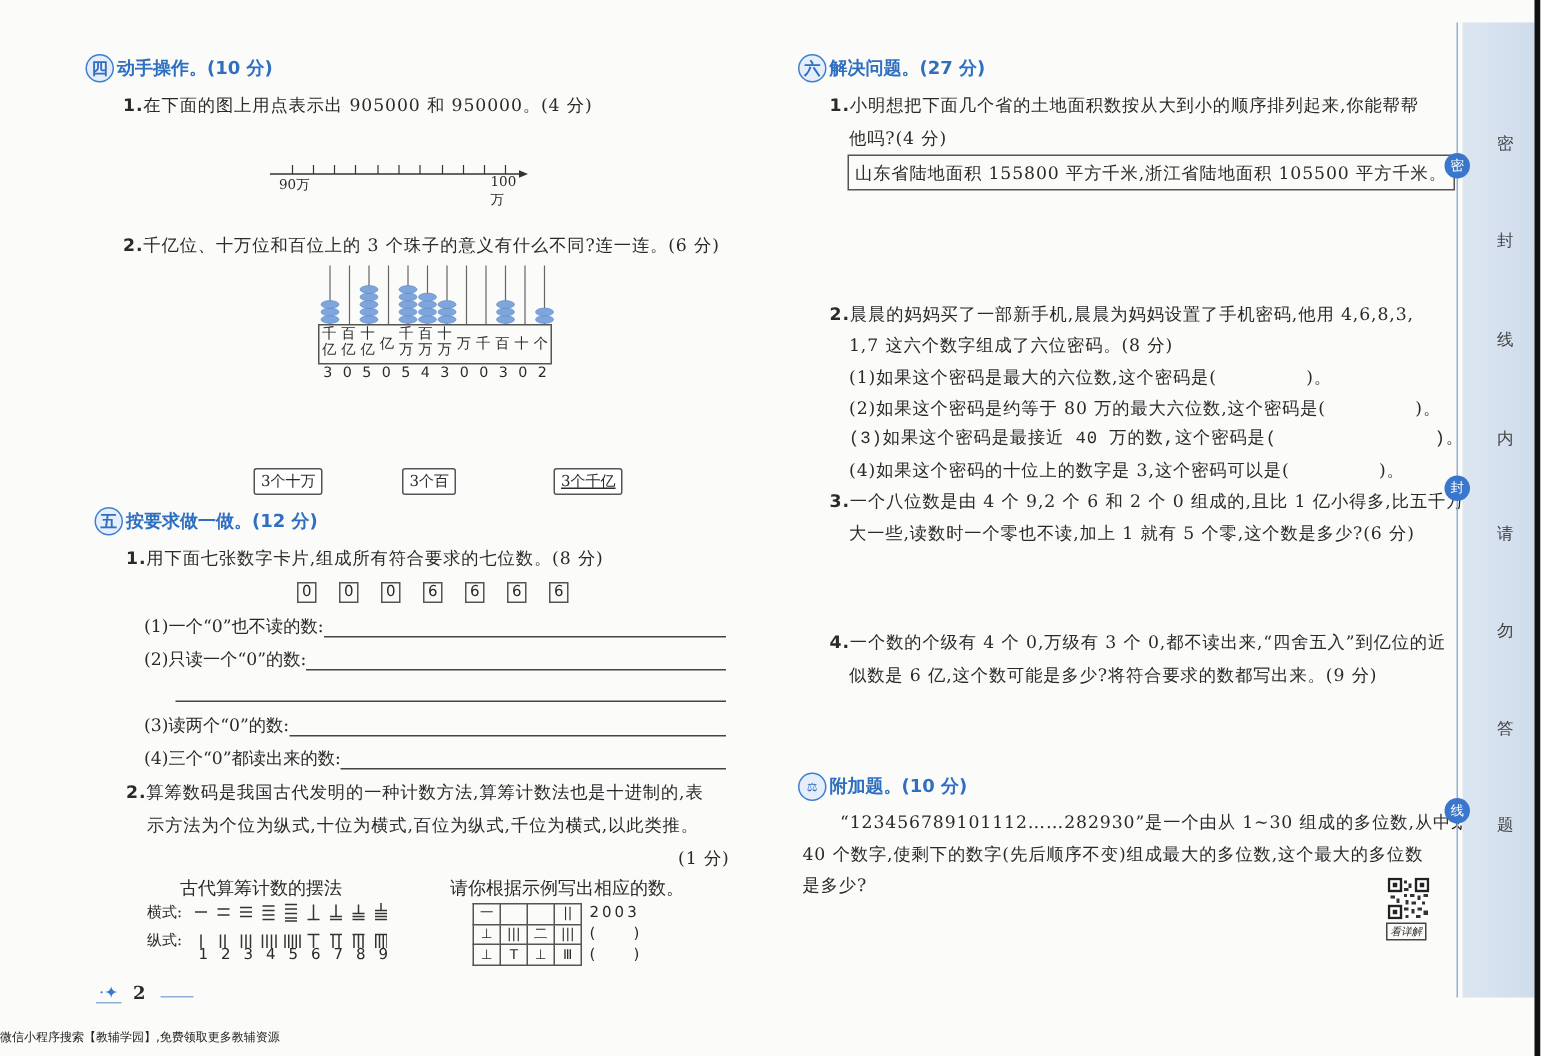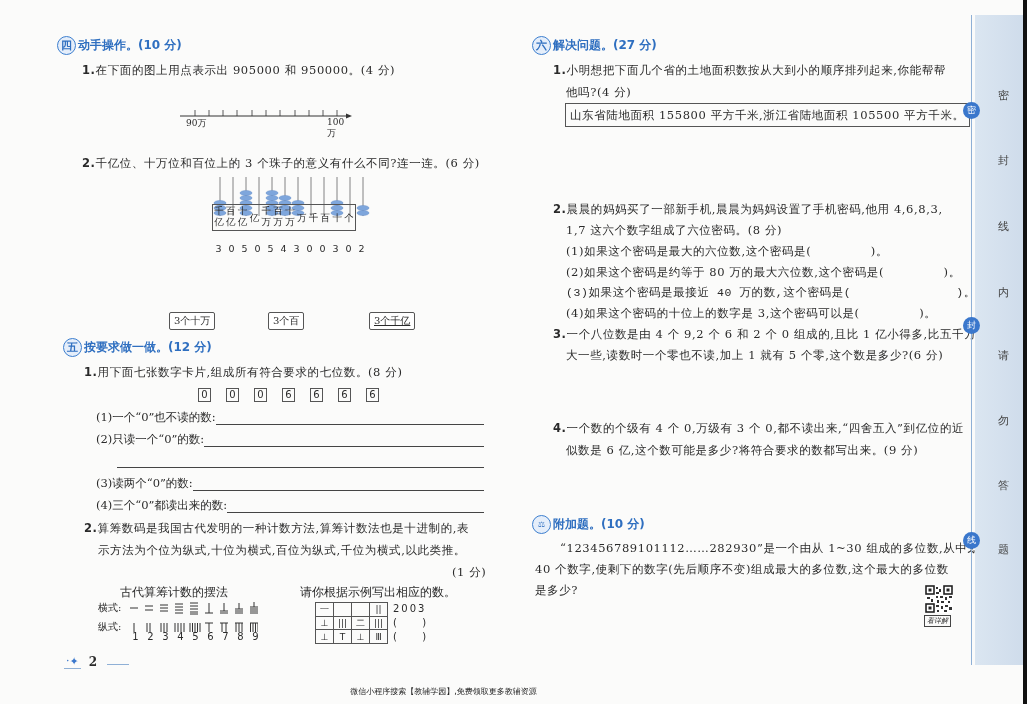--- a/index.html
+++ b/index.html
@@ -15,21 +15,21 @@
   .card { display: inline-block; width: 13px; height: 14px; border: 1px solid #555; font-size: 10px; text-align: center; line-height: 12px; margin-right: 15px; font-family: "DejaVu Sans", sans-serif; }
   .optbox { position: absolute; border: 1px solid #555; border-radius: 2px; font-size: 10px; padding: 1px 4px; background: #fff; }
   .sidebar { position: absolute; left: 975px; top: 15px; width: 48px; height: 650px; background: linear-gradient(90deg,#dbe6f1,#cfdceb); }
   .sidebar-line { position: absolute; left: 971px; top: 15px; width: 1px; height: 650px; background: #8fb0d6; }
   .side-char { position: absolute; left: 998px; font-family: "DejaVu Sans", sans-serif; font-size: 11px; color: #444; }
   .side-dot { position: absolute; left: 963px; width: 17px; height: 17px; border-radius: 50%; background: #3a77cc; color: #fff; font-family: "DejaVu Sans", sans-serif; font-size: 9px; display: flex; align-items: center; justify-content: center; }
   .rightedge { position: absolute; left: 1023px; top: 0; width: 4px; height: 704px; background: #111; }
   table.suan { border-collapse: collapse; }
   table.suan td { border: 1px solid #555; width: 18px; height: 12px; text-align: center; font-size: 9px; line-height: 10px; font-family: "DejaVu Sans", sans-serif; }
   .prov { position: absolute; border: 1px solid #555; padding: 1px 4px; line-height: 20px; font-size: 11.5px; letter-spacing: 0.6px; white-space: nowrap; }
-  .footer-note { position: absolute; left: 0; width: 887px; top: 686px; text-align: center; font-family: "DejaVu Sans", sans-serif; font-size: 8px; color: #222; }
+  .footer-note { position: absolute; left: 0; width: 887px; top: 686px; text-align: left; font-family: "DejaVu Sans", sans-serif; font-size: 8px; color: #222; }
 </style>
 </head>
 <body>
 
 <div class="sec-title" style="left:57px;top:36px;">
   <span class="sec-badge">四</span>
   <span>动手操作。(10 分)</span>
 </div>
 
 <div class="q" style="left:82px;top:62px;">
@@ -106,21 +106,21 @@
         <ellipse cx="88" cy="28" rx="6" ry="2.6"></ellipse>
 
       <ellipse cx="127" cy="38" rx="6" ry="2.6"></ellipse>
         <ellipse cx="127" cy="33" rx="6" ry="2.6"></ellipse>
         <ellipse cx="127" cy="28" rx="6" ry="2.6"></ellipse>
 
       <ellipse cx="153" cy="38" rx="6" ry="2.6"></ellipse>
         <ellipse cx="153" cy="33" rx="6" ry="2.6"></ellipse>
     </g>
   </svg>
-  <div class="abs" style="left:2px;top:29px;width:144px;height:27px;border:1px solid #555;display:flex;font-size:9.5px;line-height:11px;">
+  <div class="abs" style="left:2px;top:41px;width:156px;height:27px;border:1px solid #555;display:flex;font-size:9.5px;line-height:11px;">
     <span style="width:13px;text-align:center;">千亿</span>
     <span style="width:13px;text-align:center;">百亿</span>
     <span style="width:13px;text-align:center;">十亿</span>
     <span style="width:13px;text-align:center;padding-top:7px;">亿</span>
     <span style="width:13px;text-align:center;">千万</span>
     <span style="width:13px;text-align:center;">百万</span>
     <span style="width:13px;text-align:center;">十万</span>
     <span style="width:13px;text-align:center;padding-top:7px;">万</span>
     <span style="width:13px;text-align:center;padding-top:7px;">千</span>
     <span style="width:13px;text-align:center;padding-top:7px;">百</span>

